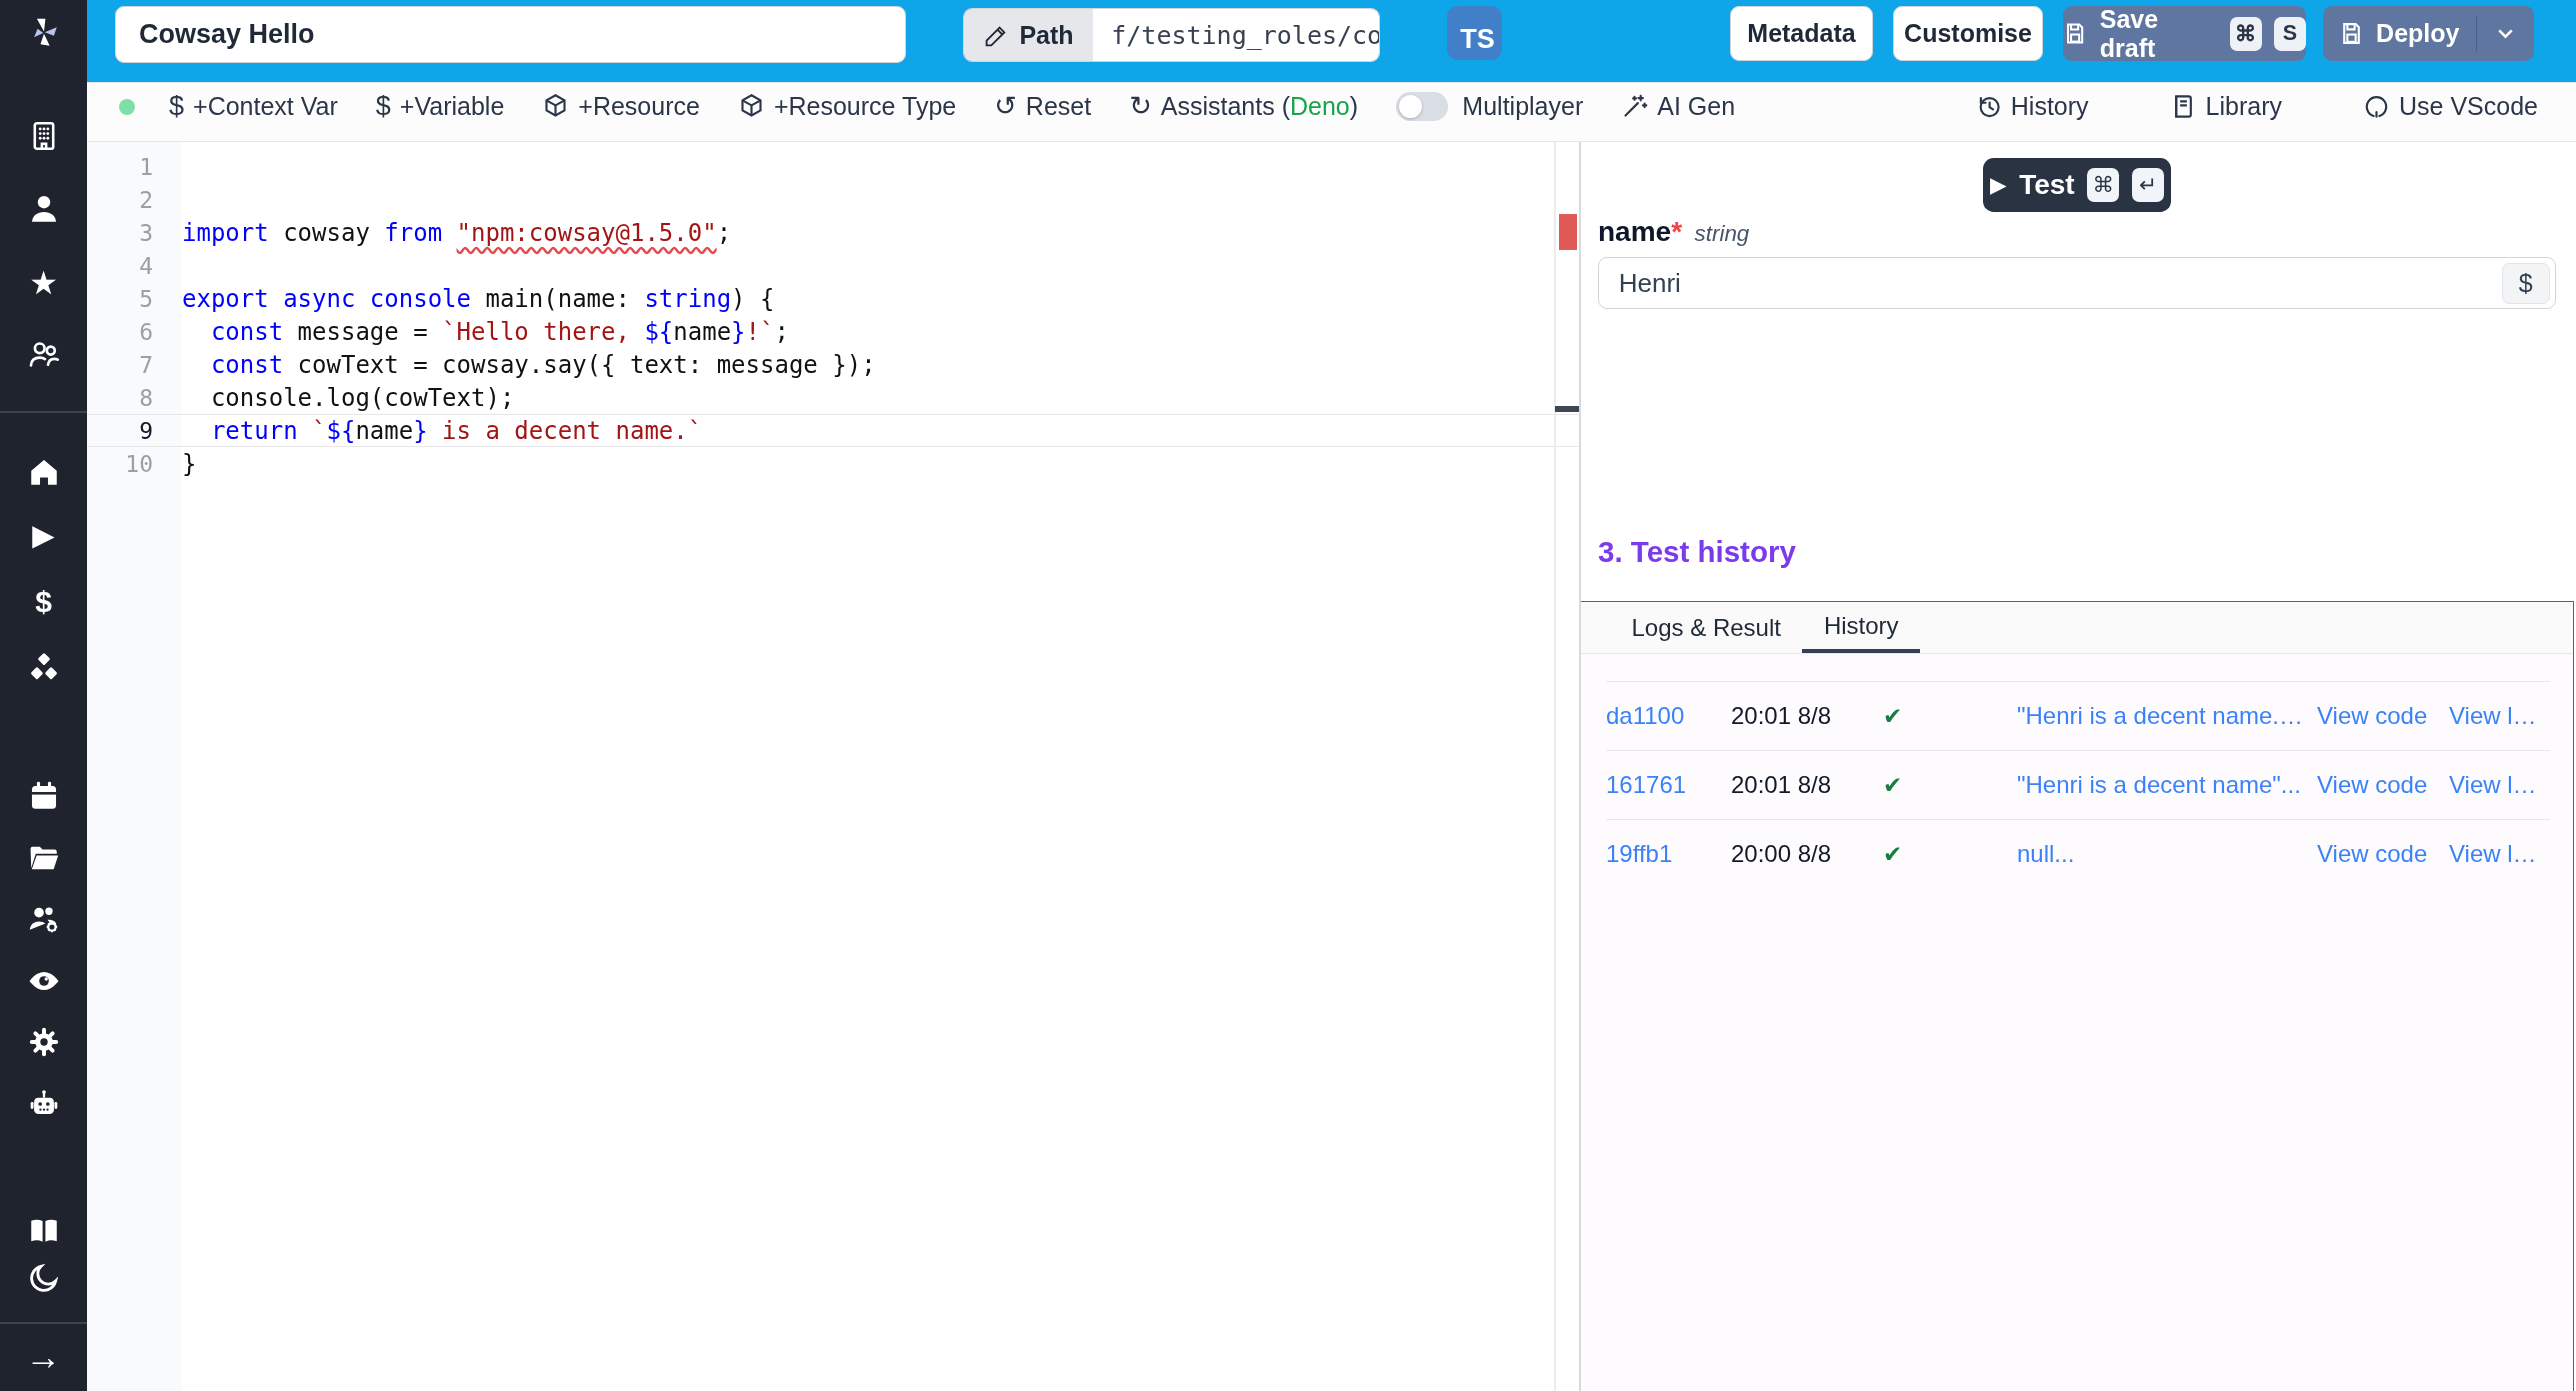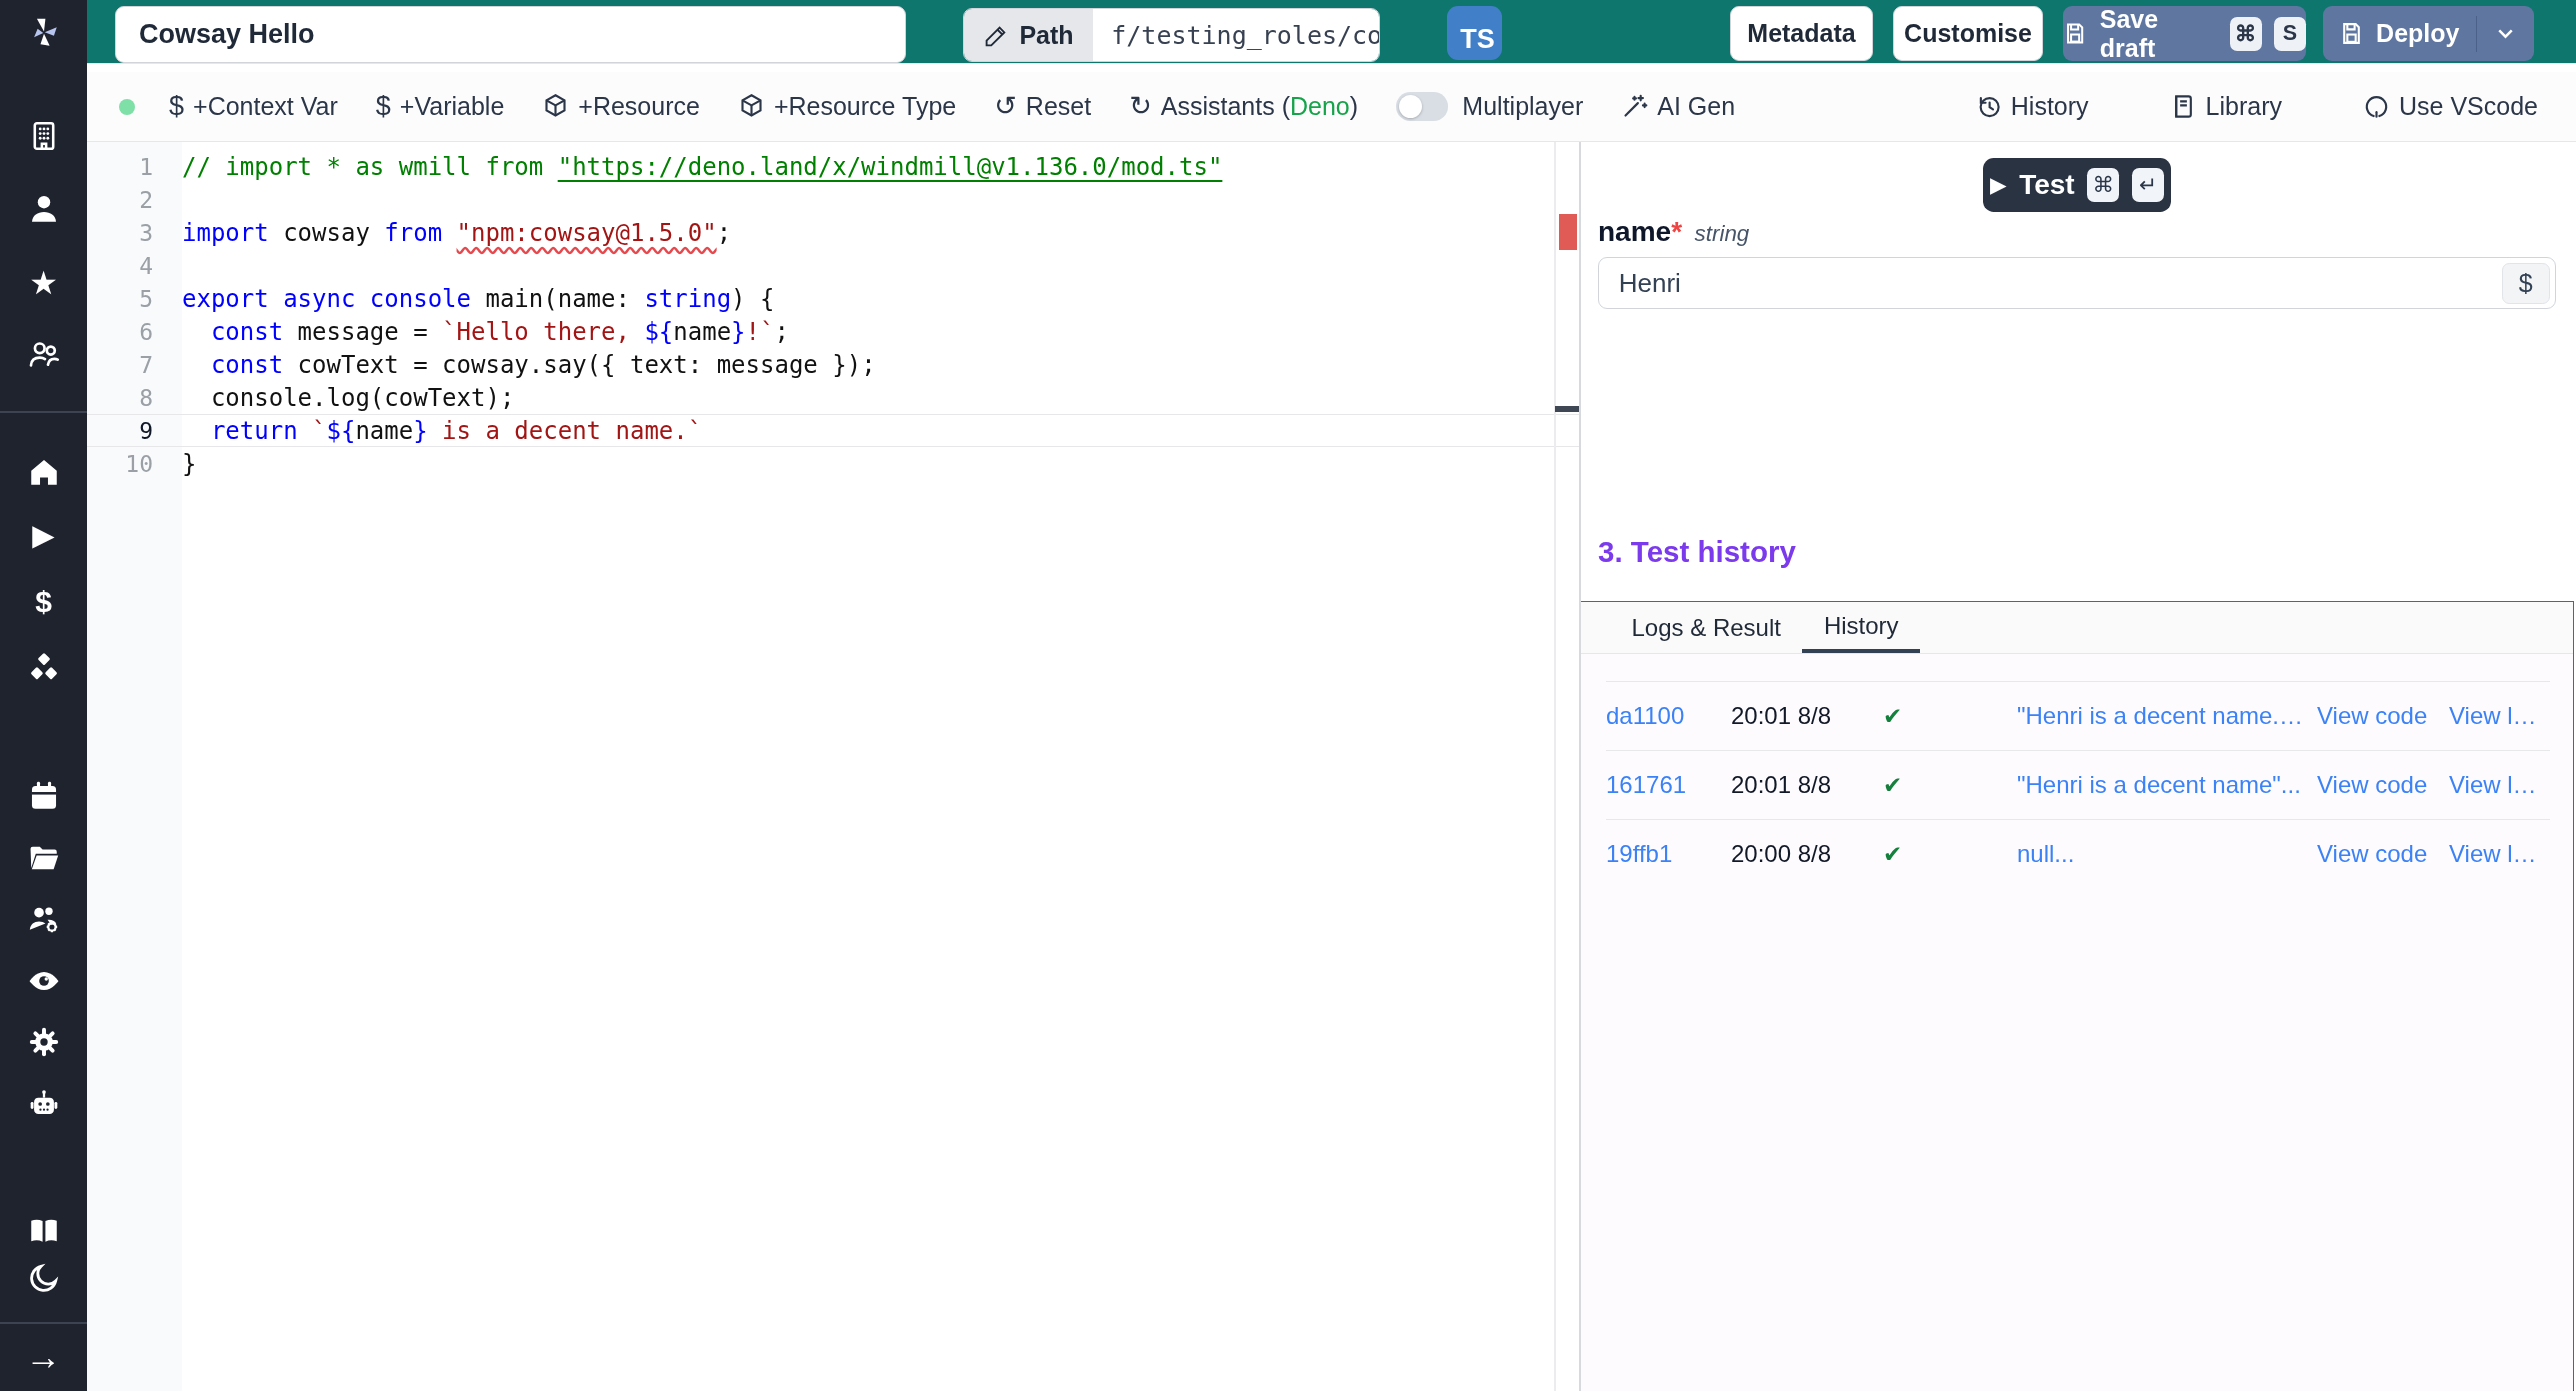--- a/index.html
+++ b/index.html
@@ -9,21 +9,21 @@
 
   
   .sidebar { position:absolute; left:0; top:0; width:87px; height:1392px; background:#1e232e; z-index:5; }
   .side-icon { position:absolute; left:0; width:87px; height:43px; display:flex; align-items:center; justify-content:center;
                color:#fff; cursor:pointer; }
   .side-icon svg { width:34px; height:34px; }
   .glyph { font-size:32px; color:#fff; line-height:1; }
   .side-div { position:absolute; left:0; width:87px; height:1.8px; background:#3c4352; }
 
   
-  .topbar { position:absolute; left:87px; top:0; width:2489px; height:64px; background:#0f766e;
+  .topbar { position:absolute; left:87px; top:0; width:2489px; height:83px; background:#0ea5e9;
             border-bottom:1.8px solid #e5e7eb; z-index:4; }
   .title-input { position:absolute; left:28px; top:6.3px; width:791px; height:57px; border:1.8px solid #d1d5db;
                  border-radius:9px; font-size:27px; font-weight:700; color:#1f2937; padding:0 23px;
                  font-family:"Liberation Sans", sans-serif; outline:none; }
   .path-group { position:absolute; left:876px; top:8px; height:54px; display:flex; border:1.8px solid #d1d5db;
                 border-radius:9px; overflow:hidden; }
   .path-btn { display:flex; align-items:center; gap:10.7px; background:#e5e7eb; padding:0 19.7px;
               font-size:25px; font-weight:700; color:#1f2937; cursor:pointer; }
   .path-btn svg { width:25px; height:25px; }
   .path-value { display:flex; align-items:center; background:#fff; padding:0 18px; font-size:25px; color:#374151;
@@ -366,21 +366,20 @@
       <span>Use VScode</span>
     </div>
   </div>
 </div>
 
 <div class="editor">
   <div class="gutter-bg"></div>
   <div class="code-lines" id="code-lines">
       <div class="code-row">
         <span class="ln">1</span>
-        <span class="code"><span class="tok-com">// import * as wmill from </span><span class="tok-com tok-link">"https://deno.land/x/windmill@v1.136.0/mod.ts"</span></span>
       </div>
       <div class="code-row">
         <span class="ln">2</span>
         <span class="code"></span>
       </div>
       <div class="code-row">
         <span class="ln">3</span>
         <span class="code"><span class="tok-kw">import</span><span class="tok-pl"> cowsay </span><span class="tok-kw">from</span><span class="tok-pl"> </span><span class="tok-str tok-err">"npm:cowsay@1.5.0"</span><span class="tok-pl">;</span></span>
       </div>
       <div class="code-row">

